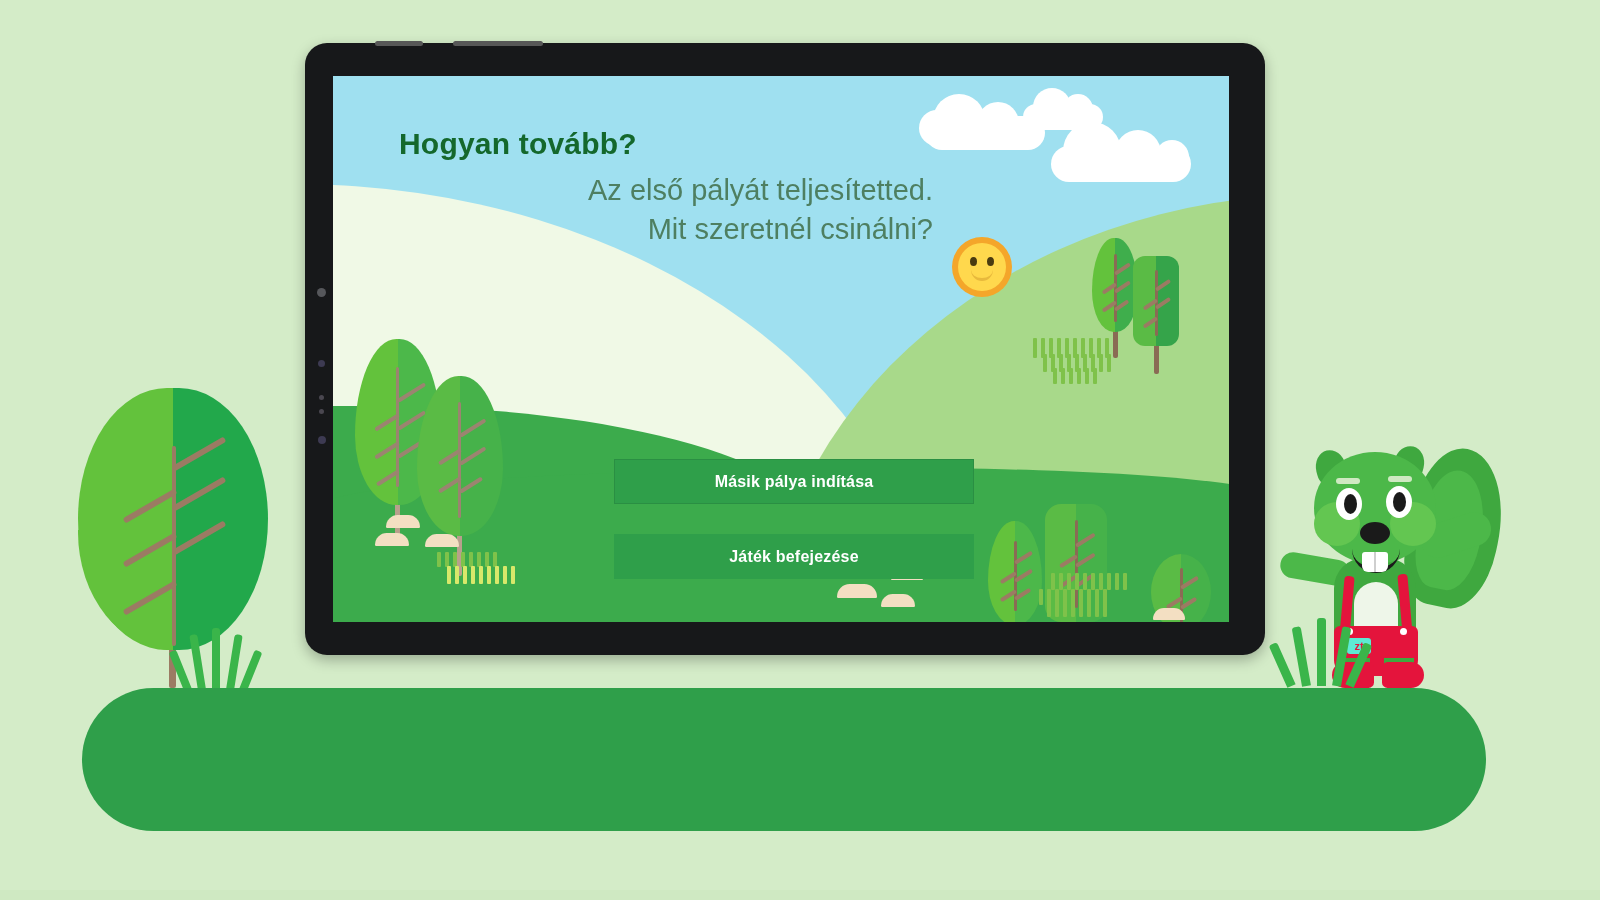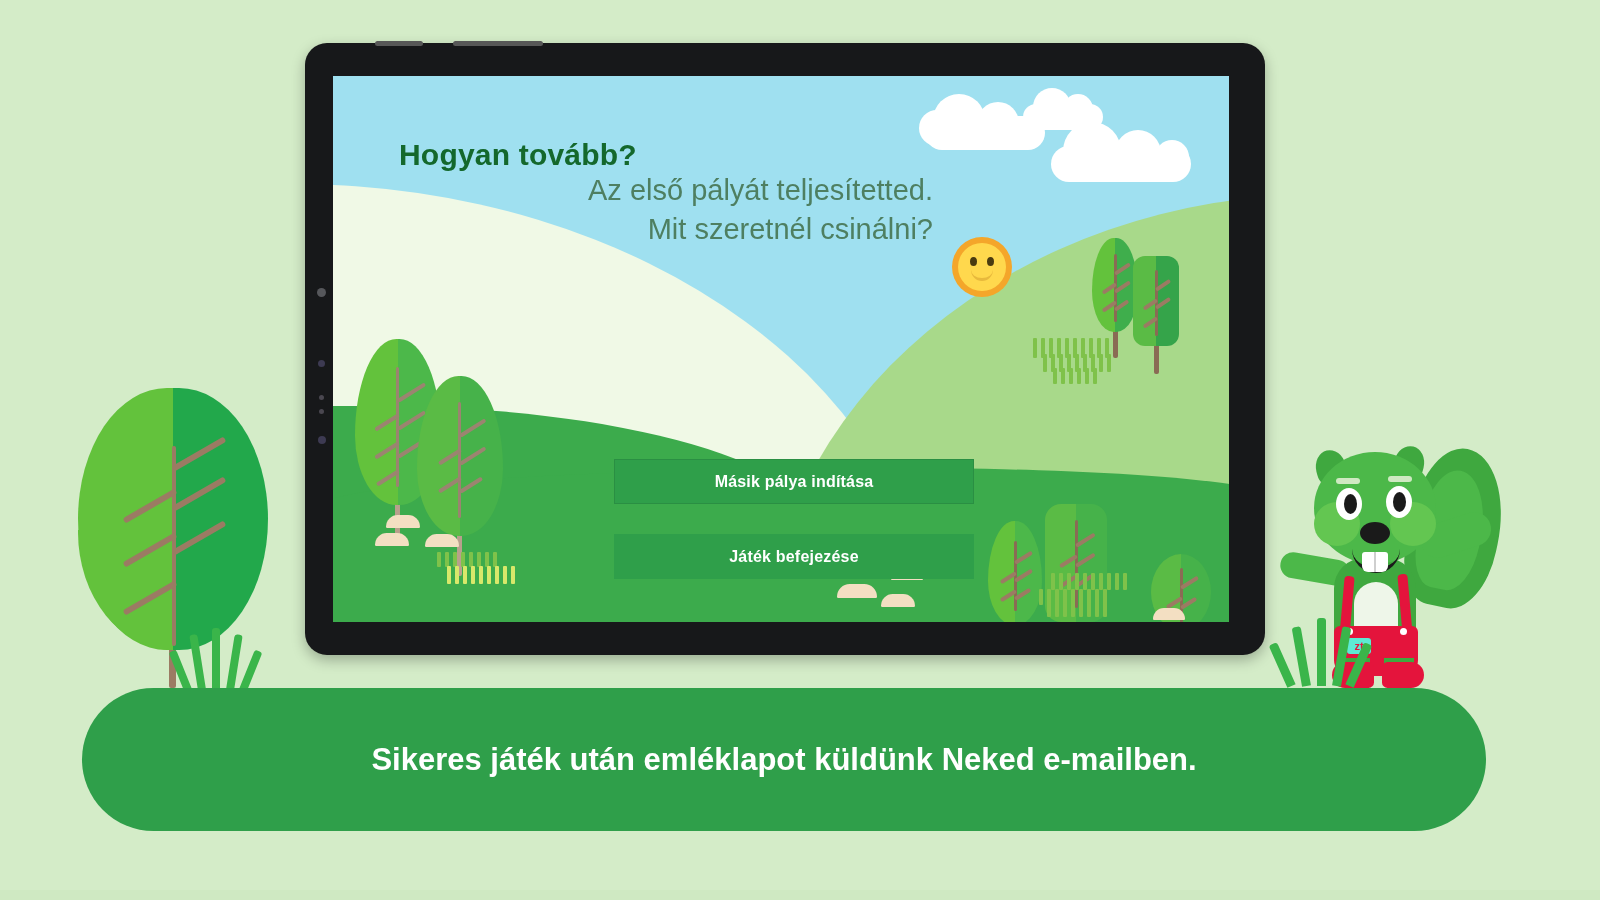--- a/index.html
+++ b/index.html
@@ -65,21 +65,21 @@
   .tree .tk{position:absolute;background:#8a6b54;border-radius:2px;}
 
   
   .stub{position:absolute;}
   .stub i{position:absolute;display:block;border-radius:1px;}
 
   
   .rock{position:absolute;background:#f3dfc2;border-radius:40px 40px 4px 4px;}
 
   
-  .s-title{position:absolute;left:66px;top:62px;font-size:30px;font-weight:bold;color:#14682c;letter-spacing:.2px;}
+  .s-title{position:absolute;left:66px;top:51px;font-size:30px;font-weight:bold;color:#14682c;letter-spacing:.2px;}
   .s-sub{position:absolute;left:240px;top:95px;width:360px;text-align:right;
          font-size:29px;line-height:39px;color:#4e7f61;font-weight:400;}
 
   
   .btn{position:absolute;height:43px;background:#2f9f4a;border:1.5px solid #2a8f43;
        display:flex;align-items:center;justify-content:center;color:#fff;
        font-size:16px;font-weight:bold;letter-spacing:.2px;cursor:pointer;}
   .btn1{left:281px;top:303px;width:358px;}
   .btn2{left:281px;top:383px;width:358px;}
   .btn3{left:281px;top:458px;width:358px;border-color:#2f9f4a;}
@@ -415,17 +415,16 @@
   <div class="grassclump" style="left:1285px;top:614px;width:72px;height:70px;">
     <div class="blade" style="left:2px;top:26px;width:9px;height:46px;transform:rotate(-24deg);background:#3ab54a;"></div>
     <div class="blade" style="left:17px;top:12px;width:9px;height:60px;transform:rotate(-10deg);background:#3ab54a;"></div>
     <div class="blade" style="left:32px;top:4px;width:9px;height:68px;background:#3ab54a;"></div>
     <div class="blade" style="left:47px;top:12px;width:9px;height:60px;transform:rotate(10deg);background:#3ab54a;"></div>
     <div class="blade" style="left:60px;top:26px;width:9px;height:46px;transform:rotate(24deg);background:#3ab54a;"></div>
   </div>
 
   <div class="banner">
     <div class="banner-text">
-      <div>Sikeres játék után emléklapot küldünk Neked e-mailben.</div>
     </div>
   </div>
 
 </div>
 
 </body></html>

